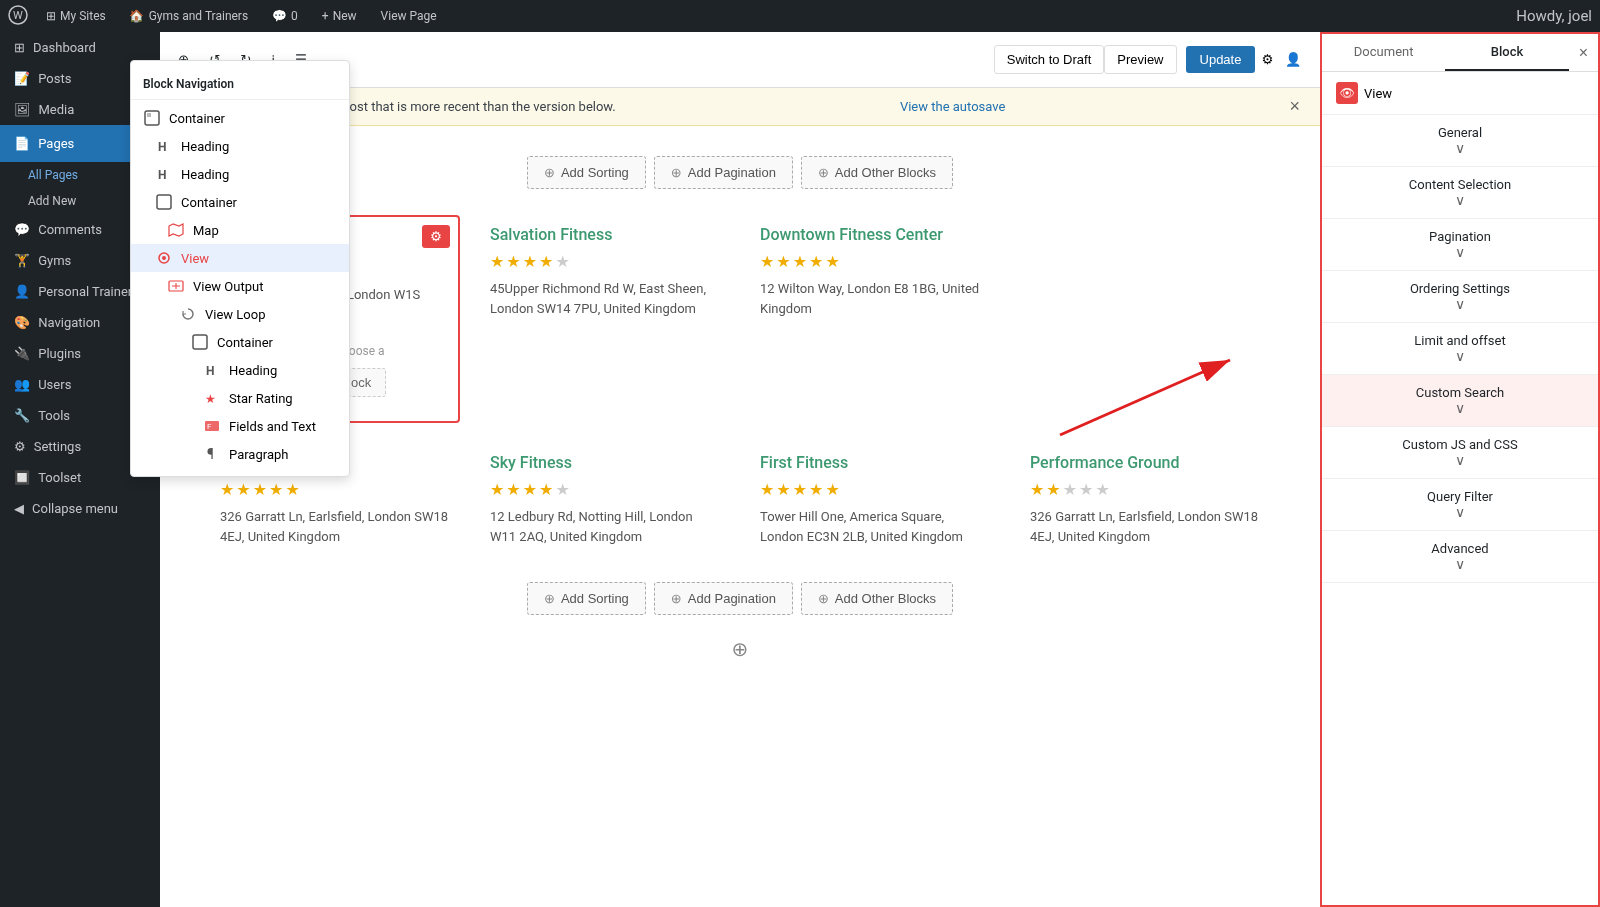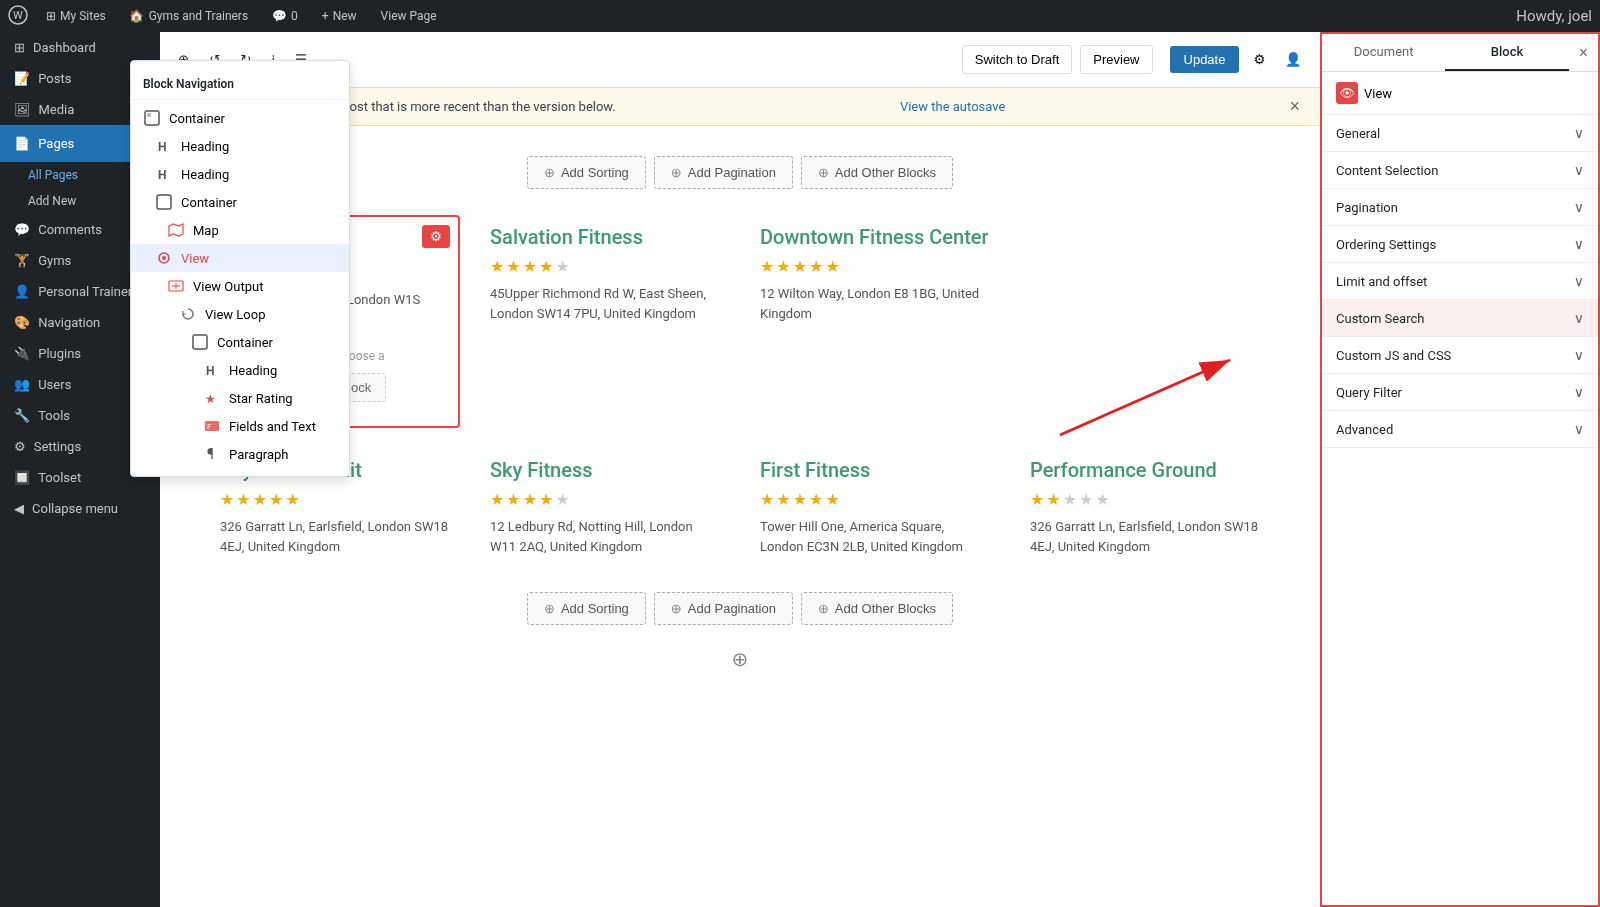--- a/index.html
+++ b/index.html
@@ -20,21 +20,21 @@
     .sidebar-item.active { background: #2271b1; color: #fff; }
     .sidebar-sub { padding: 6px 14px 6px 28px; cursor: pointer; font-size: 12px; }
     .sidebar-sub.active-sub { color: #72aee6; }
 
     
     .editor-area { flex: 1; display: flex; flex-direction: column; overflow: hidden; background: #fff; }
 
     
     .editor-toolbar { border-bottom: 1px solid #ddd; padding: 0 12px; height: 56px; display: flex; align-items: center; gap: 8px; background: #fff; }
     .toolbar-btn { background: none; border: none; cursor: pointer; padding: 6px; border-radius: 4px; display: flex; align-items: center; justify-content: center; color: #1d2327; }
-    .toolbar-right { margin-left: auto; display: flex; align-items: center; gap: 8px; }
+    .toolbar-right { margin-left: auto; display: flex; align-items: center; gap: 0; }
     .btn-switch-draft { background: none; border: 1px solid #ddd; padding: 6px 12px; border-radius: 3px; cursor: pointer; font-size: 13px; }
     .btn-preview { background: none; border: 1px solid #ddd; padding: 6px 12px; border-radius: 3px; cursor: pointer; font-size: 13px; }
     .btn-update { background: #2271b1; color: #fff; border: none; padding: 6px 14px; border-radius: 3px; cursor: pointer; font-size: 13px; margin-left: 9px; }
     .btn-settings { background: none; border: none; padding: 6px; cursor: pointer; }
     .btn-user { background: none; border: none; padding: 6px; cursor: pointer; }
 
     
     .editor-content { flex: 1; overflow-y: auto; position: relative; }
 
     
@@ -45,21 +45,21 @@
     
     .content-wrapper { padding: 20px; max-width: 1100px; margin: 0 auto; }
 
     
     .add-blocks-bar { display: flex; gap: 8px; justify-content: center; padding: 10px 0 16px; }
     .add-block-btn { border: 1px dashed #aaa; background: #f9f9f9; color: #555; padding: 8px 16px; border-radius: 3px; cursor: pointer; font-size: 13px; display: flex; align-items: center; gap: 6px; }
 
     
     .gym-grid { display: grid; grid-template-columns: repeat(4, 1fr); gap: 20px; padding: 10px 0; }
     .gym-card { padding: 10px; }
-    .gym-name { color: #3d9970; font-size: 20px; font-weight: 500; margin-bottom: 8px; cursor: pointer; }
+    .gym-name { color: #3d9970; font-size: 16px; font-weight: 500; margin-bottom: 8px; cursor: pointer; }
     .gym-stars { color: #f0ad00; font-size: 16px; margin-bottom: 8px; display: flex; gap: 2px; }
     .gym-address { font-size: 13px; color: #555; line-height: 1.5; }
 
     
     .featured-block { border: 2px solid #e84444; border-radius: 4px; padding: 14px; position: relative; }
     .featured-block-settings { position: absolute; top: 8px; right: 8px; background: #e84444; color: #fff; border: none; border-radius: 3px; padding: 4px 8px; cursor: pointer; }
 
     
     .add-blocks-bottom { display: flex; gap: 8px; justify-content: center; padding: 16px 0 10px; }
 
@@ -84,21 +84,21 @@
     .panel-tab.active { color: #1d2327; border-bottom-color: #1d2327; font-weight: 500; }
     .panel-close { background: none; border: none; cursor: pointer; padding: 8px 10px; color: #666; font-size: 16px; }
 
     
     .panel-view-section { padding: 10px 14px; border-bottom: 1px solid #eee; }
     .view-label { display: flex; align-items: center; gap: 6px; font-size: 13px; }
     .view-icon { width: 22px; height: 22px; background: #e84444; border-radius: 3px; display: flex; align-items: center; justify-content: center; color: #fff; font-size: 12px; }
 
     
     .accordion-section { border: none; border-bottom: 1px solid #eee; }
-    .accordion-header { padding: 10px 14px; display: flex; align-items: center; justify-content: space-between; cursor: pointer; font-size: 13px; color: #1d2327; }
+    .accordion-header { padding: 10px 14px; display: flex; align-items: center; justify-content: space-between; cursor: pointer; font-size: 13px; color: #1d2327; flex-direction: column; }
     .accordion-chevron { color: #666; font-size: 14px; }
 
     
     .right-panel-highlight { border: 2px solid #e84444 !important; }
 
     
     ::-webkit-scrollbar { width: 8px; }
     ::-webkit-scrollbar-track { background: #f1f1f1; }
     ::-webkit-scrollbar-thumb { background: #ccc; border-radius: 4px; }
   </style>

